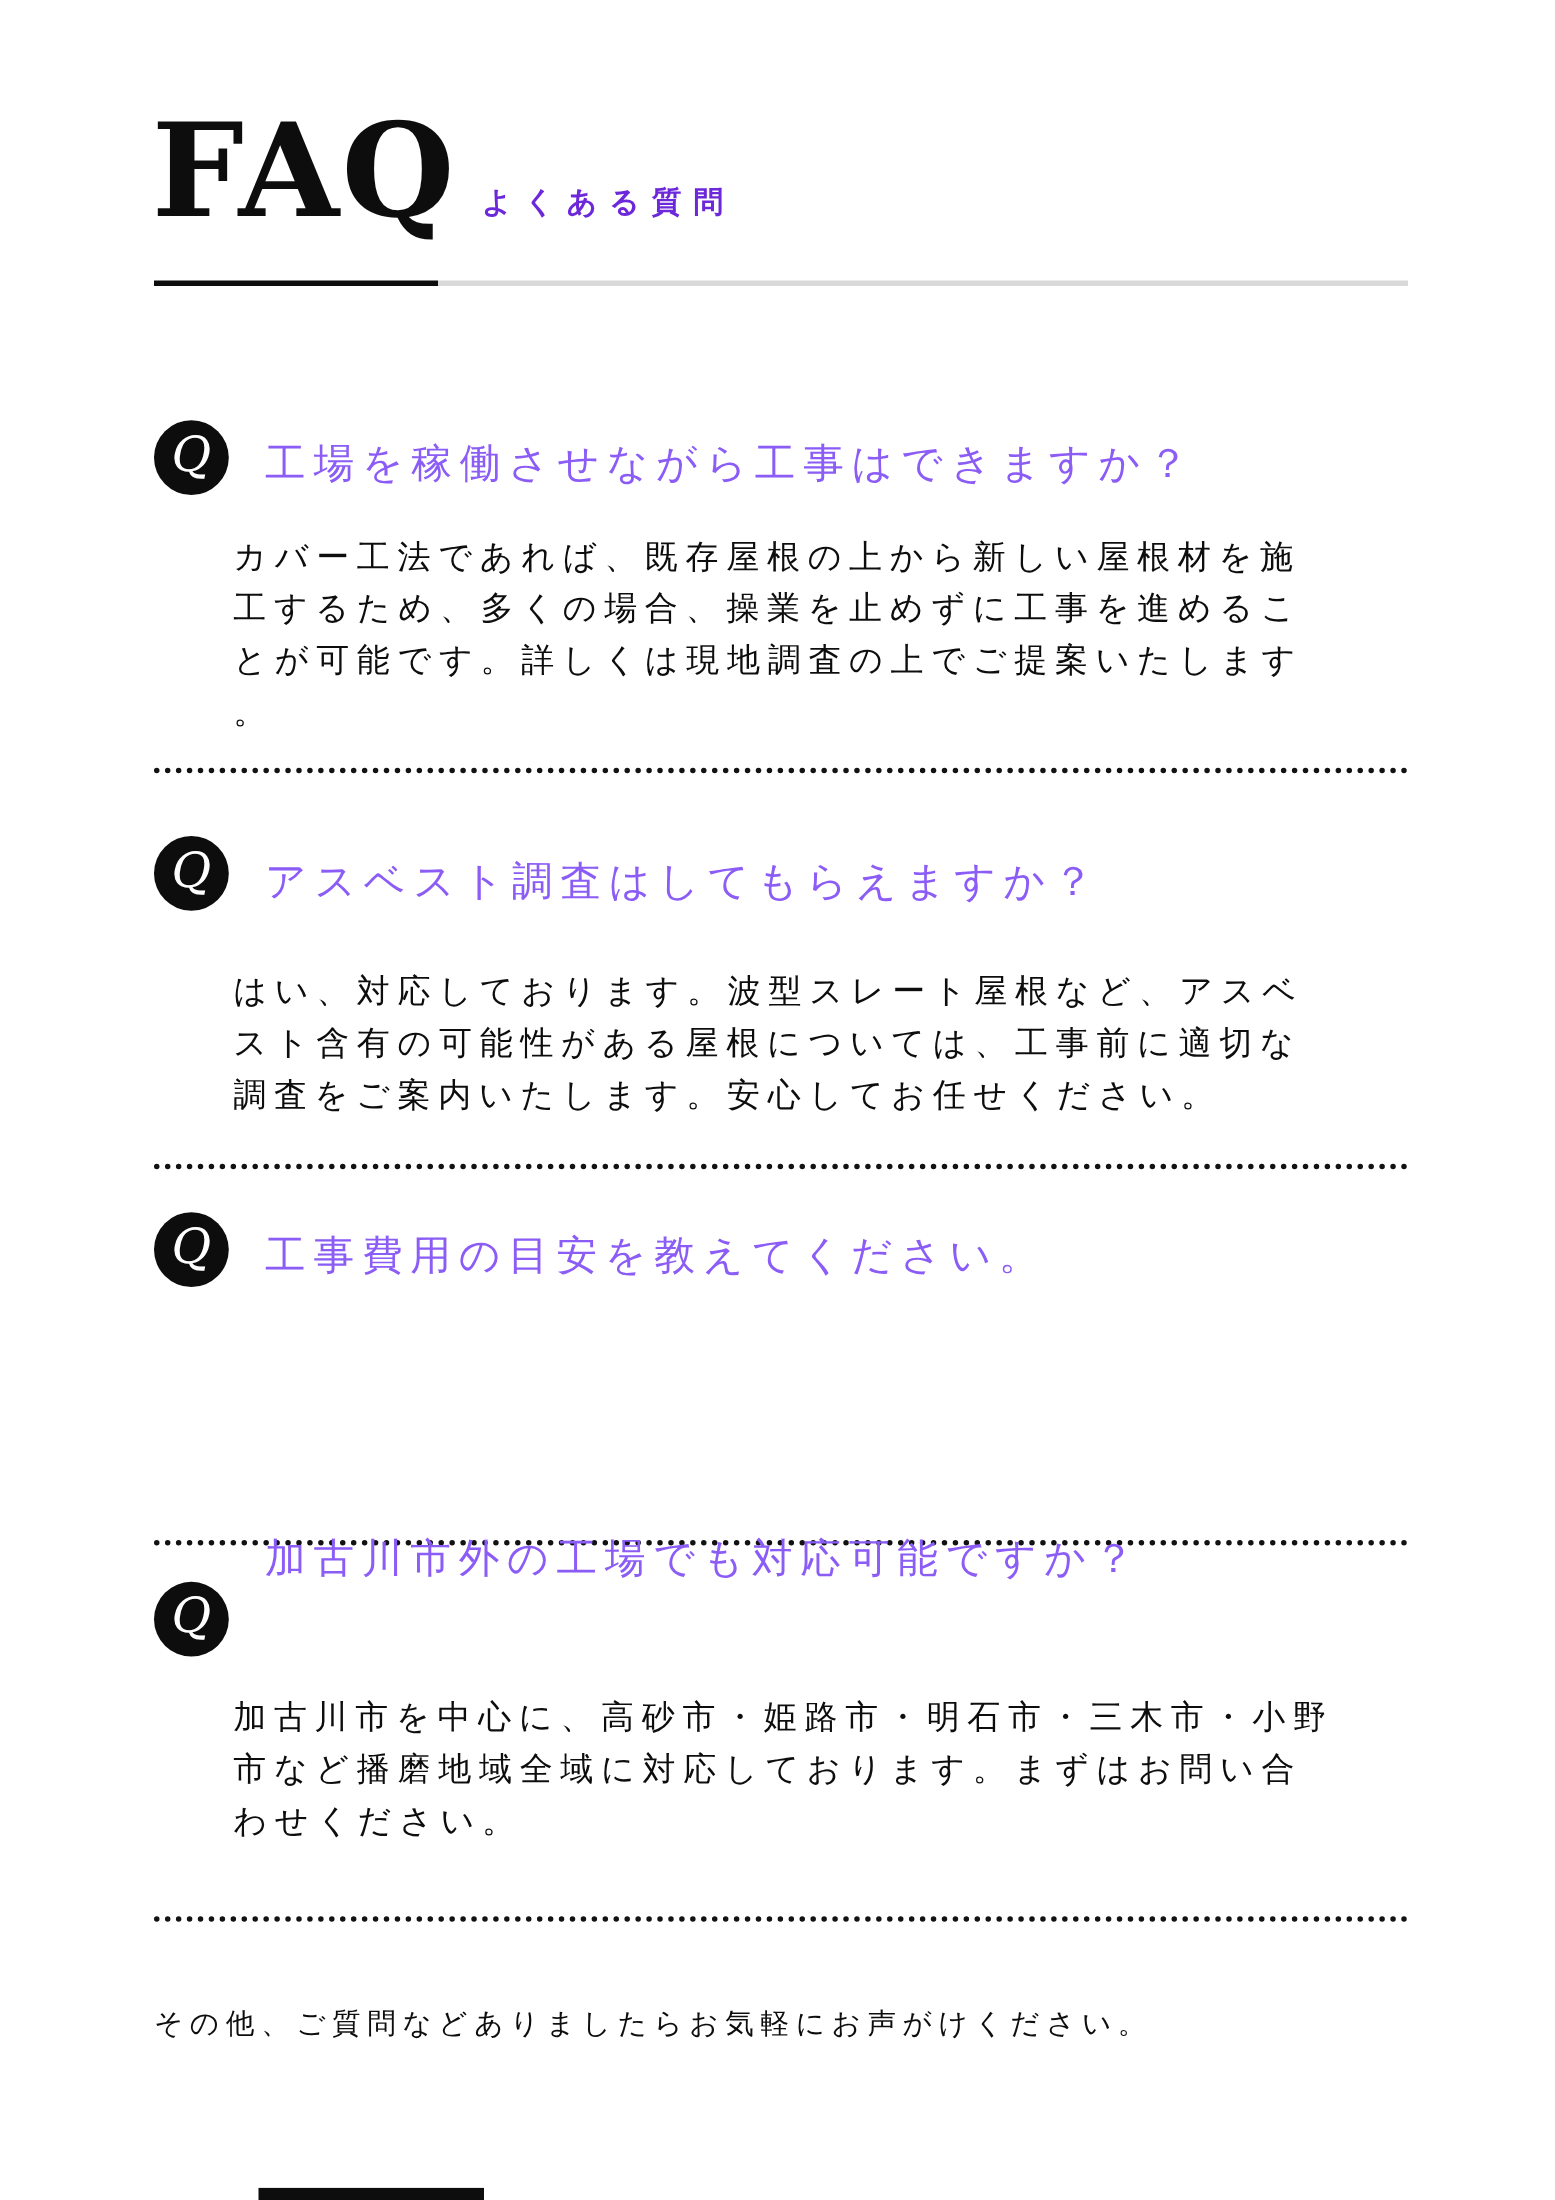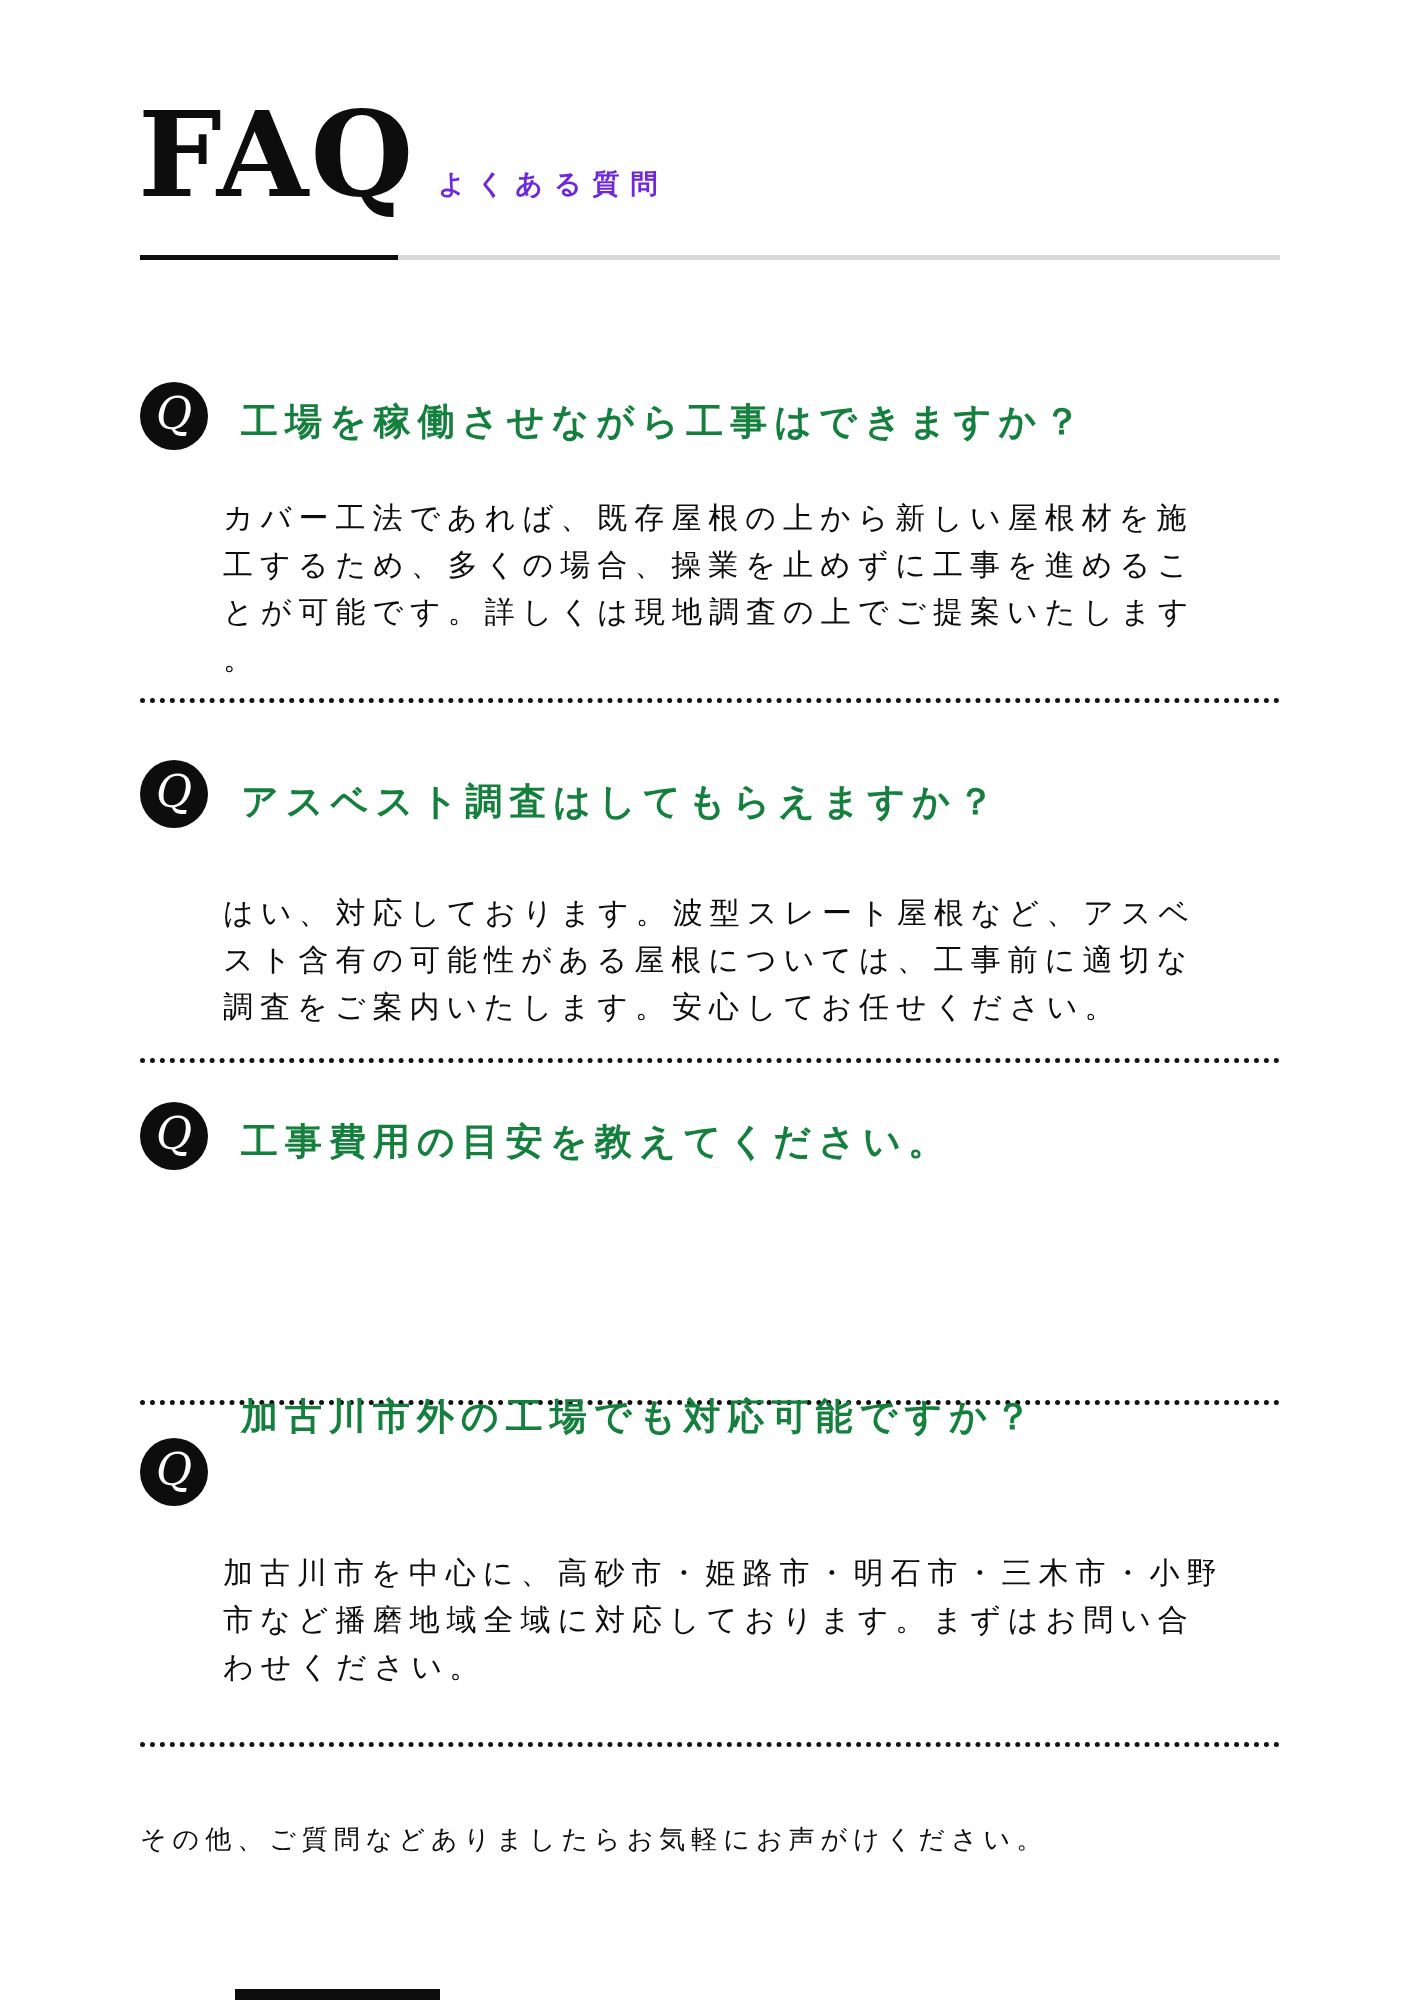--- a/index.html
+++ b/index.html
@@ -43,29 +43,29 @@
     font-style:italic;
     font-size:44px;line-height:1;
     color:#ffffff;
     transform:translateY(-2px);
   }
   .b1{top:382px}.b2{top:760px}.b3{top:1102px}.b4{top:1438px}
   
   .question{
     position:absolute;left:241px;
     margin:0;
-    font-size:37px;font-weight:700;
+    font-size:37px;font-weight:400;
     letter-spacing:7px;line-height:1.25;
-    color:#15803d;white-space:nowrap;
+    color:#8b5cf6;white-space:nowrap;
   }
   .q1{top:399px}.q2{top:779px}.q3{top:1119px}.q4{top:1394px}
   
   .answer{
     position:absolute;left:212px;
-    width:1006px;margin:11px;
+    width:1006px;margin:0;
     font-size:30px;font-weight:500;
     letter-spacing:7px;line-height:47px;
     color:#0d0d0d;
     overflow-wrap:anywhere;word-break:break-all;line-break:anywhere;
   }
   .a1{top:483px}.a2{top:878px}.a3{top:1213px}.a4{top:1538px}
   
   .dotted{
     position:absolute;left:140px;
     width:1140px;height:0;

